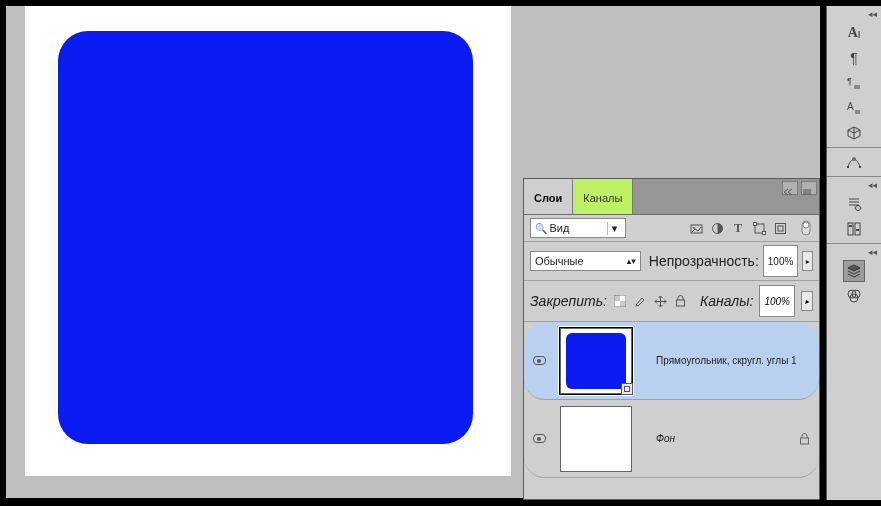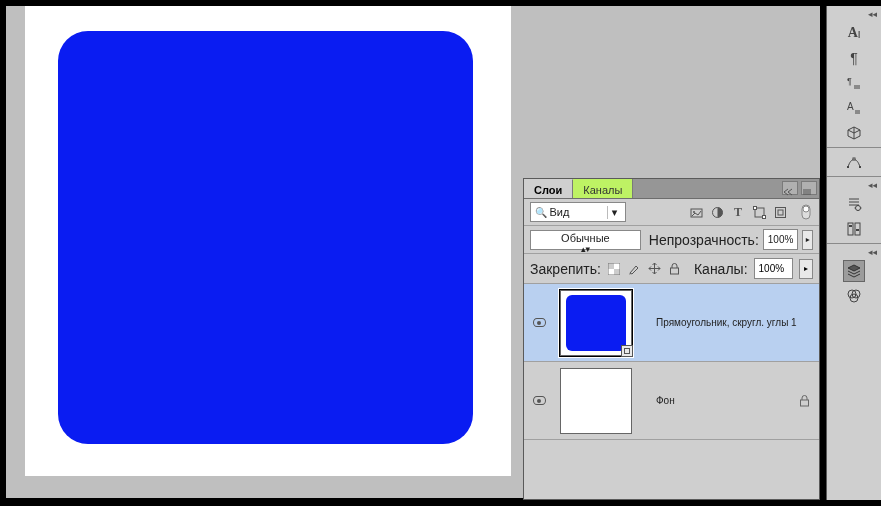--- a/index.html
+++ b/index.html
@@ -6,45 +6,45 @@
 body { background: #000; width: 881px; height: 506px; overflow: hidden; position: relative; }
 
 .canvas-area { position: absolute; left: 6px; top: 6px; width: 517px; height: 492px; background: #bfbfbf; }
 .canvas-white { position: absolute; left: 19px; top: 0; width: 486px; height: 470px; background: #fff; }
 .rounded-rect { position: absolute; left: 33px; top: 25px; width: 415px; height: 413px; background: #0a1cf2; border-radius: 30px; }
 
 .right-panel-area { position: absolute; left: 523px; top: 6px; right: 61px; bottom: 6px; background: #bfbfbf; }
 
 .layers-panel { position: absolute; left: 0; top: 172px; right: 0; bottom: 0; background: #cfcfcf; border: 1px solid #5a5a5a; }
 
-.panel-tabs { height: 20px; background: #969696; display: flex; align-items: stretch; border-bottom: 1px solid #6d6d6d; position: relative; }
+.panel-tabs { height: 36px; background: #969696; display: flex; align-items: stretch; border-bottom: 1px solid #6d6d6d; position: relative; }
 .tab { padding: 2px 10px 0; font-size: 11px; color: #333; background: #bef264; border-right: 1px solid #7a7a7a; cursor: pointer; display: flex; align-items: center; }
 .tab.active { background: #cfcfcf; color: #000; font-weight: bold; border-top: 1px solid #cfcfcf; }
 .tab-menu { position: absolute; right: 2px; top: 2px; display: flex; gap: 3px; }
 .tab-menu-btn { width: 16px; height: 14px; background: #b0b0b0; border: 1px solid #7a7a7a; cursor: pointer; }
 
 .panel-row { display: flex; align-items: center; padding: 3px 6px; gap: 4px; border-bottom: 1px solid #a0a0a0; font-size: 11px; color: #222; }
 .search-box { display: flex; align-items: center; background: #fff; border: 1px solid #888; height: 20px; padding: 0 4px; flex: 0 0 96px; }
 .search-box span:first-child { font-size: 10px; margin-right: 2px; }
 .search-dd { width: 14px; text-align: center; border-left: 1px solid #bbb; margin-left: auto; }
 .spacer { flex: 1; }
 .icon-row { display: flex; gap: 7px; margin-left: auto; }
 .mini-icon { width: 14px; height: 14px; display: flex; align-items: center; justify-content: center; color: #555; font-size: 12px; cursor: pointer; }
 
-.blend-select { background: #fff; border: 1px solid #888; height: 20px; padding: 1px 4px; font-size: 11px; display: flex; align-items: center; width: 150px; justify-content: space-between; flex-direction: column; }
+.blend-select { background: #fff; border: 1px solid #888; height: 20px; padding: 1px 4px; font-size: 11px; display: flex; align-items: center; width: 150px; justify-content: space-between; }
 .label-sm { font-size: 14px; color: #222; white-space: nowrap; }
-.pct-box { background: #fff; border: 1px solid #888; height: 21px; padding: 0 4px; font-size: 10px; display: flex; align-items: center; width: 40px; }
+.pct-box { background: #fff; border: 1px solid #888; height: 32px; padding: 0 4px; font-size: 10px; display: flex; align-items: center; width: 40px; }
 .pct-dd { width: 14px; height: 20px; border: 1px solid #888; background: #e8e8e8; display: flex; align-items: center; justify-content: center; font-size: 8px; }
 
-.lock-row { padding: 4px 6px; display: flex; align-items: center; gap: 6px; font-size: 10px; border-bottom: 1px solid #a0a0a0; }
+.lock-row { padding: 4px 6px; display: flex; align-items: center; gap: 6px; font-size: 10px; border-bottom: 1px solid #a0a0a0; font-style: italic; }
 .lock-icons { display: flex; gap: 5px; }
 .lock-ic { width: 15px; height: 15px; display: flex; align-items: center; justify-content: center; color: #555; font-size: 12px; }
 
 .layers-list { background: #cfcfcf; }
-.layer-item { display: flex; align-items: center; height: 78px; border-bottom: 1px solid #a0a0a0; padding: 0 8px 0 0; }
+.layer-item { display: flex; align-items: center; height: 78px; border-bottom: 1px solid #a0a0a0; padding: 0 8px 0 0; border-radius: 21px; }
 .layer-item.selected { background: #b9d0f0; }
 .vis-col { width: 30px; display: flex; align-items: center; justify-content: center; }
 .eye { width: 13px; height: 9px; border: 1.2px solid #555; border-radius: 60%/100%; position: relative; }
 .eye::after { content: ""; position: absolute; width: 4px; height: 4px; background: #555; border-radius: 50%; left: 3px; top: 1.5px; }
 .thumb { width: 72px; height: 66px; background: #fff; border: 1px solid #666; box-shadow: 0 0 0 1px #fff inset; margin: 0 6px; position: relative; display: flex; align-items: center; justify-content: center; }
 .thumb.shape { box-shadow: 0 0 0 1px #000, 0 0 0 2px #fff; }
 .thumb-inner { width: 60px; height: 56px; background: #0a1cf2; border-radius: 6px; }
 .vector-badge { position: absolute; right: -2px; bottom: -2px; width: 12px; height: 12px; background: #e9e9e9; border: 1px solid #555; }
 .vector-badge::before { content: ""; position: absolute; inset: 2px; border: 1px solid #555; }
 .layer-name { font-size: 10px; color: #222; margin-left: 18px; }
@@ -187,21 +187,21 @@
           <div class="thumb-inner"></div>
           <div class="vector-badge"></div>
         </div>
         <span class="layer-name">Прямоугольник, скругл. углы 1</span>
       </div>
       <div class="layer-item">
         <div class="vis-col">
             <div class="eye"></div>
           </div>
         <div class="thumb"></div>
-        <span class="layer-name" style="">Фон</span>
+        <span class="layer-name" style="font-style:italic;">Фон</span>
         <div class="layer-lock">
           <svg width="11" height="12" viewBox="0 0 11 12">
               <rect x="1.5" y="5" width="8" height="6" fill="none" stroke="#666"></rect>
               <path d="M3 5 V3 a2.5 2.5 0 0 1 5 0 V5" fill="none" stroke="#666"></path>
             </svg>
         </div>
       </div>
     </div>
   </div>
 </div>

